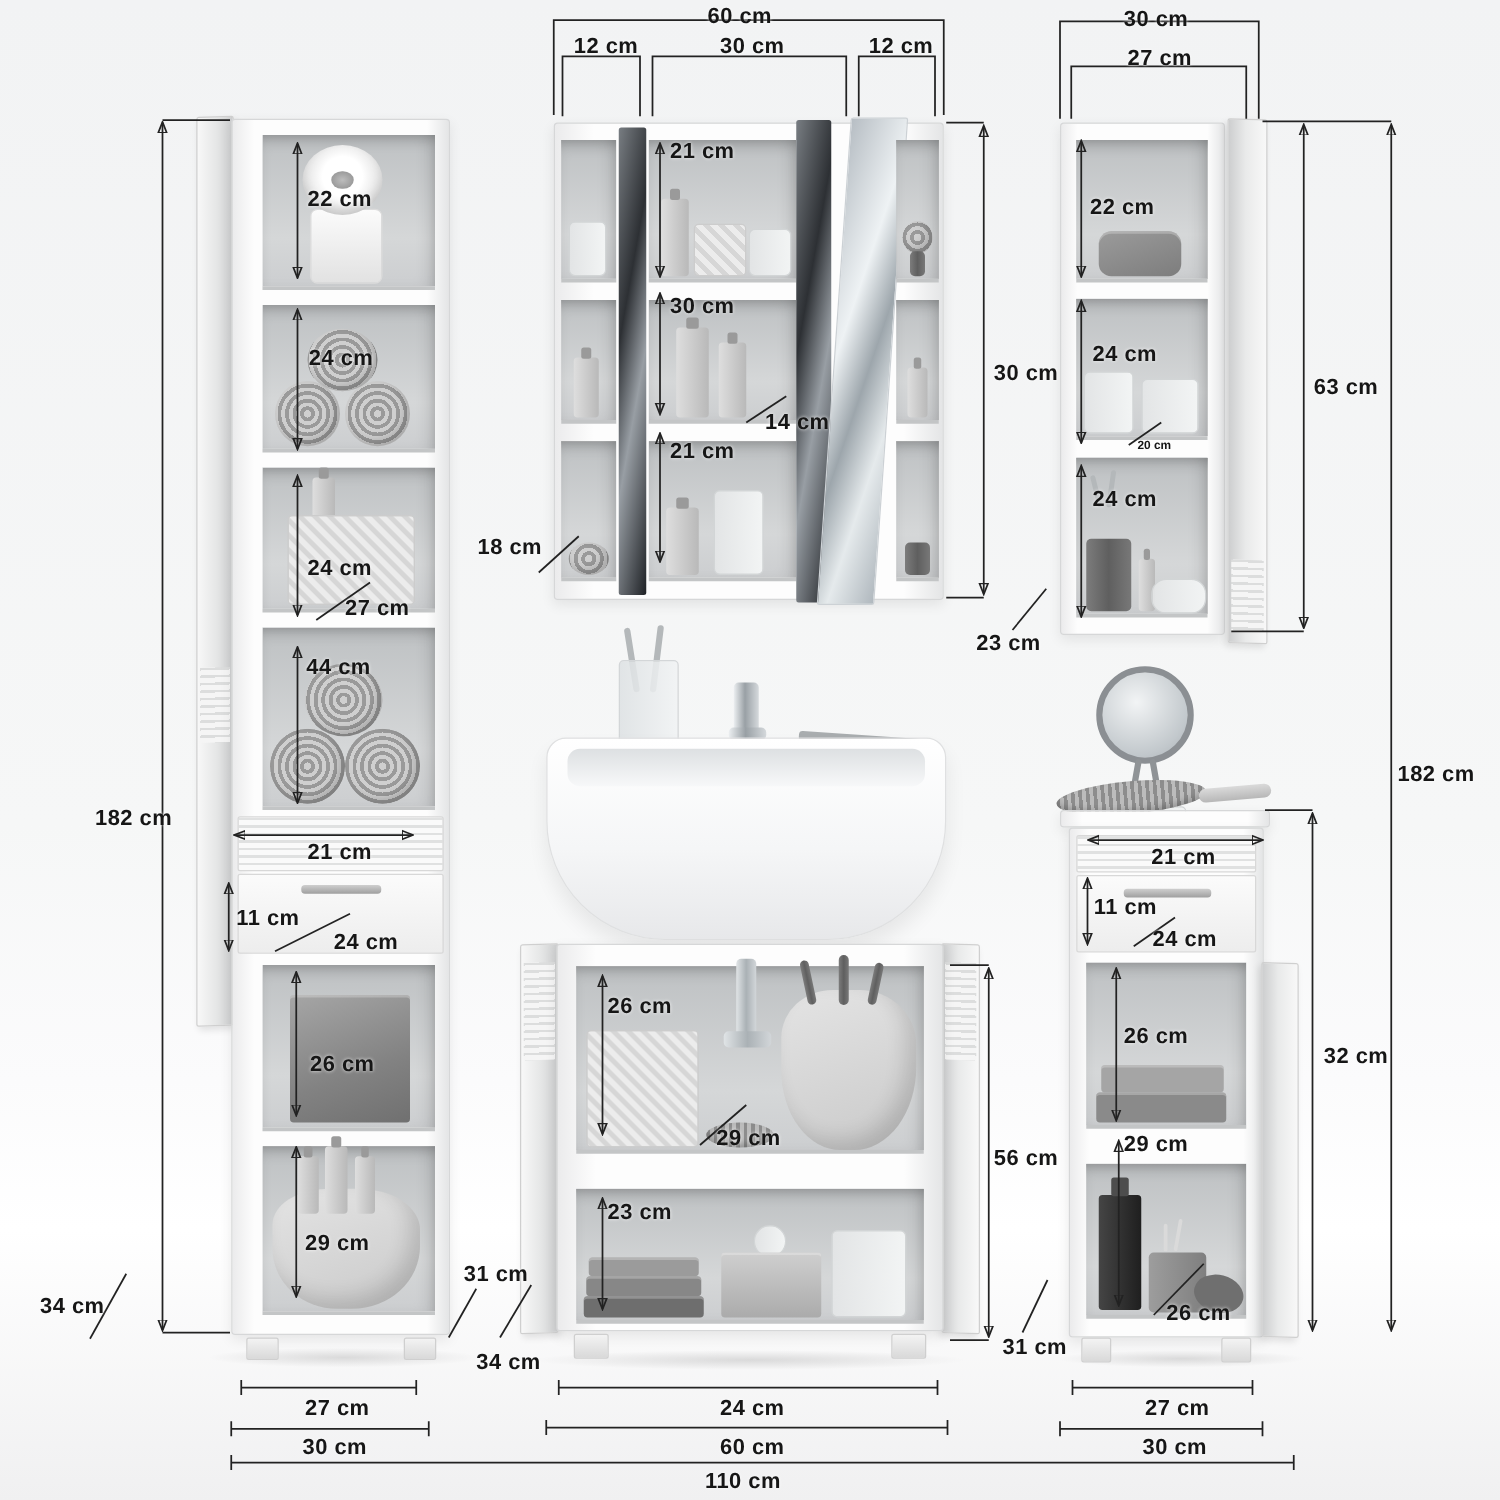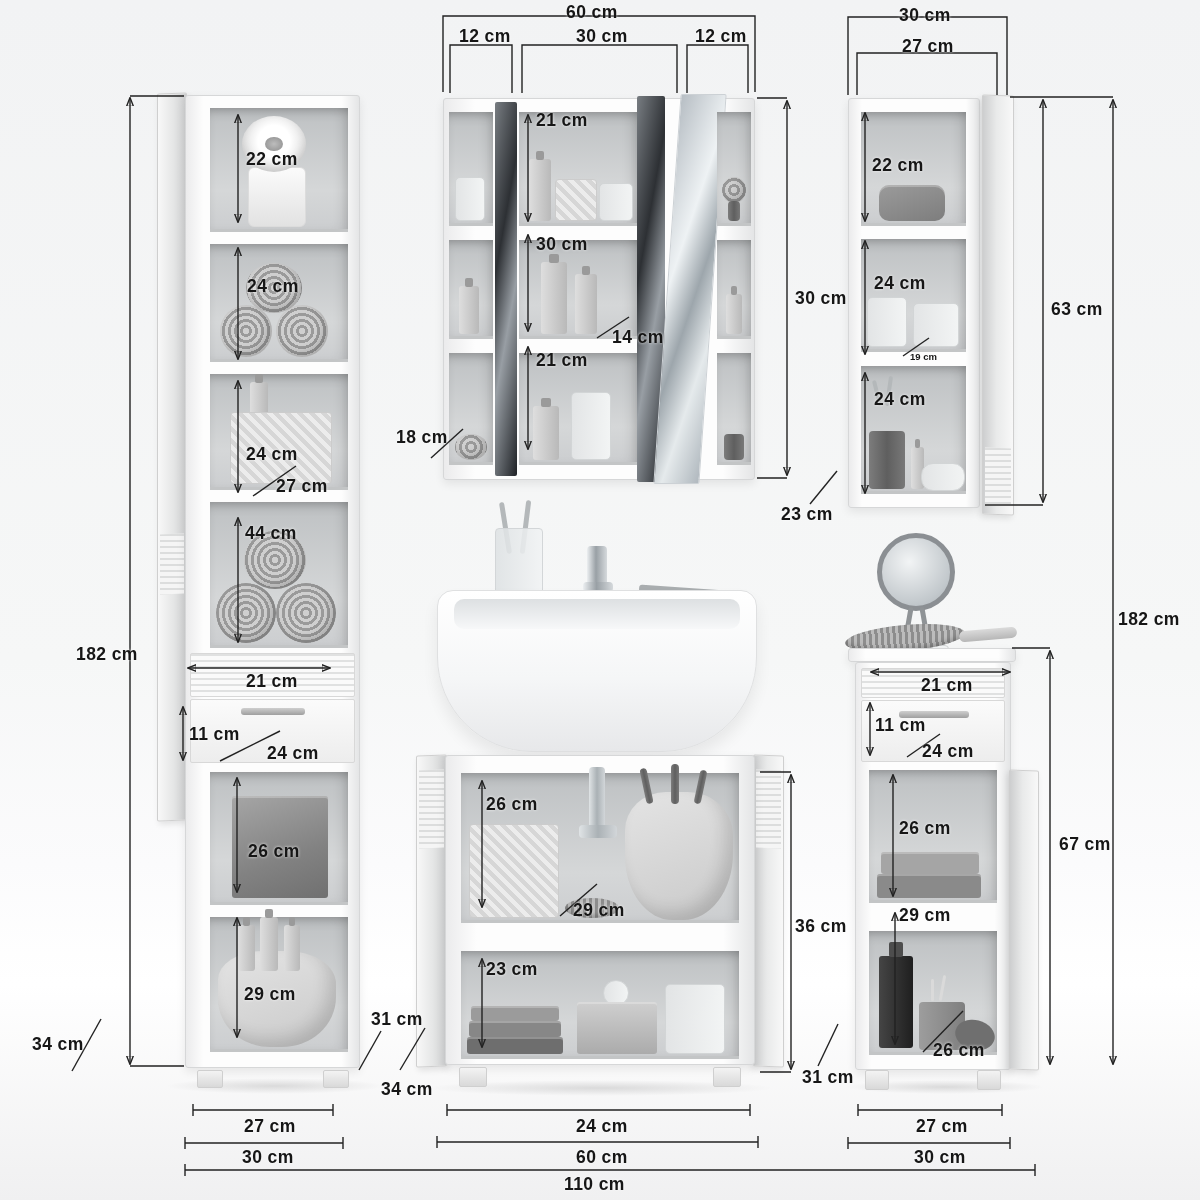--- a/index.html
+++ b/index.html
@@ -327,27 +327,27 @@
 
   <div class="dim" style="left:566px;top:2px">60 cm</div>
   <div class="dim" style="left:459px;top:26px">12 cm</div>
   <div class="dim" style="left:576px;top:26px">30 cm</div>
   <div class="dim" style="left:695px;top:26px">12 cm</div>
   <div class="dim" style="left:536px;top:110px">21 cm</div>
   <div class="dim" style="left:536px;top:234px">30 cm</div>
   <div class="dim" style="left:612px;top:327px">14 cm</div>
   <div class="dim" style="left:536px;top:350px">21 cm</div>
   <div class="dim" style="left:795px;top:288px">30 cm</div>
-  <div class="dim" style="left:396px;top:427px">18 cm</div>
+  <div class="dim" style="left:382px;top:427px">18 cm</div>
 
   <div class="dim" style="left:899px;top:5px">30 cm</div>
   <div class="dim" style="left:902px;top:36px">27 cm</div>
   <div class="dim" style="left:872px;top:155px">22 cm</div>
   <div class="dim" style="left:874px;top:273px">24 cm</div>
-  <div class="dim sm" style="left:910px;top:351px">19 cm</div>
+  <div class="dim sm" style="left:910px;top:351px">20 cm</div>
   <div class="dim" style="left:874px;top:389px">24 cm</div>
   <div class="dim" style="left:1051px;top:299px">63 cm</div>
   <div class="dim" style="left:781px;top:504px">23 cm</div>
 
   <div class="dim" style="left:246px;top:149px">22 cm</div>
   <div class="dim" style="left:247px;top:276px">24 cm</div>
   <div class="dim" style="left:246px;top:444px">24 cm</div>
   <div class="dim" style="left:276px;top:476px">27 cm</div>
   <div class="dim" style="left:245px;top:523px">44 cm</div>
   <div class="dim" style="left:246px;top:671px">21 cm</div>
@@ -358,30 +358,30 @@
   <div class="dim" style="left:32px;top:1034px">34 cm</div>
   <div class="dim" style="left:244px;top:1116px">27 cm</div>
   <div class="dim" style="left:242px;top:1147px">30 cm</div>
   <div class="dim" style="left:76px;top:644px">182 cm</div>
   <div class="dim" style="left:371px;top:1009px">31 cm</div>
 
   <div class="dim" style="left:381px;top:1079px">34 cm</div>
   <div class="dim" style="left:486px;top:794px">26 cm</div>
   <div class="dim" style="left:573px;top:900px">29 cm</div>
   <div class="dim" style="left:486px;top:959px">23 cm</div>
-  <div class="dim" style="left:795px;top:916px">36 cm</div>
+  <div class="dim" style="left:795px;top:916px">56 cm</div>
   <div class="dim" style="left:576px;top:1116px">24 cm</div>
   <div class="dim" style="left:576px;top:1147px">60 cm</div>
   <div class="dim" style="left:564px;top:1174px">110 cm</div>
 
   <div class="dim" style="left:921px;top:675px">21 cm</div>
   <div class="dim" style="left:875px;top:715px">11 cm</div>
   <div class="dim" style="left:922px;top:741px">24 cm</div>
   <div class="dim" style="left:899px;top:818px">26 cm</div>
   <div class="dim" style="left:899px;top:905px">29 cm</div>
   <div class="dim" style="left:933px;top:1040px">26 cm</div>
-  <div class="dim" style="left:1059px;top:834px">67 cm</div>
+  <div class="dim" style="left:1059px;top:834px">32 cm</div>
   <div class="dim" style="left:802px;top:1067px">31 cm</div>
   <div class="dim" style="left:916px;top:1116px">27 cm</div>
   <div class="dim" style="left:914px;top:1147px">30 cm</div>
   <div class="dim" style="left:1118px;top:609px">182 cm</div>
 
 </div>
 
 </body></html>

